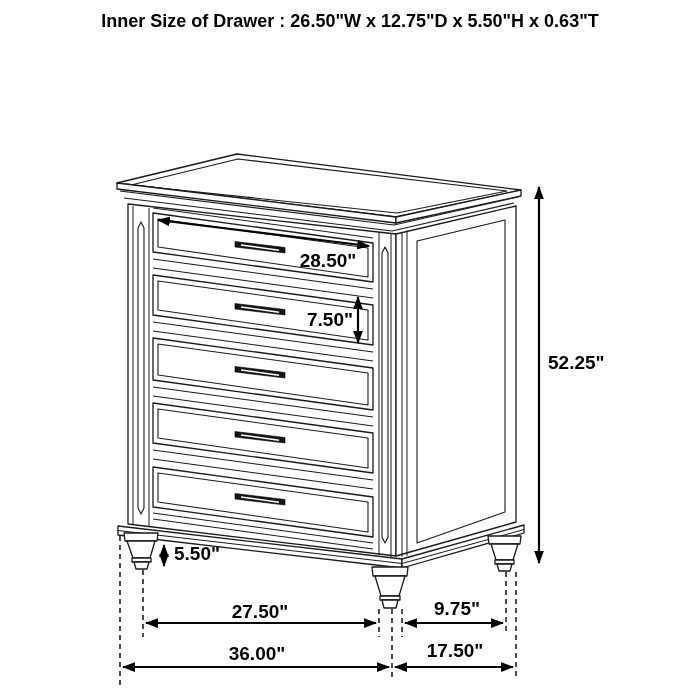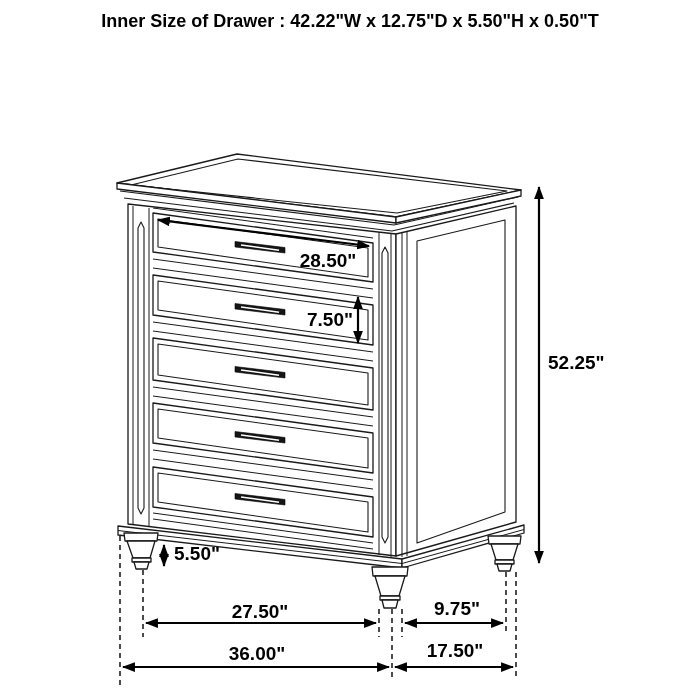--- a/index.html
+++ b/index.html
@@ -19,21 +19,21 @@
   .handle-slit{stroke:#ffffff;stroke-width:1.6;fill:none;}
   .dim{stroke:#000;stroke-width:2.2;fill:none;}
   .ext{stroke:#000;stroke-width:1.4;fill:none;stroke-dasharray:5 4;}
   .dim-label{font:bold 19px "Liberation Sans",sans-serif;fill:#000;}
   #arr path{fill:#000;}
 </style>
 </head>
 <body>
 
 <div class="canvas">
-  <div class="title">Inner Size of Drawer : 42.22"W x 12.75"D x 5.50"H x 0.50"T</div>
+  <div class="title">Inner Size of Drawer : 26.50"W x 12.75"D x 5.50"H x 0.63"T</div>
 
   <svg width="700" height="700" viewBox="0 0 700 700">
     <defs>
       <marker id="arr" viewBox="0 0 12 9" refX="11" refY="4.5" markerWidth="13" markerHeight="10" orient="auto-start-reverse" markerUnits="userSpaceOnUse">
         <path d="M0,0 L12,4.5 L0,9 Z"></path>
       </marker>
     </defs>
 
     <g>
 

